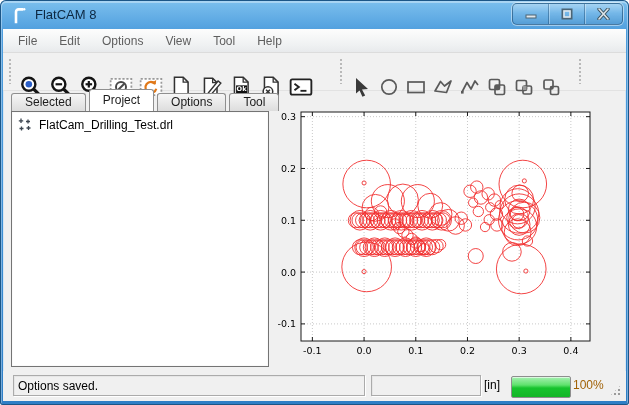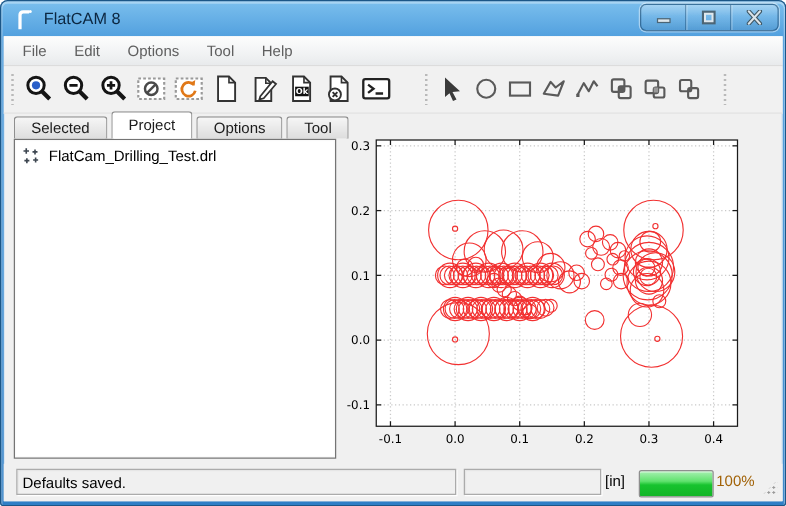--- a/index.html
+++ b/index.html
@@ -20,21 +20,21 @@
   .client{position:absolute;left:3px;top:29px;right:3px;bottom:4px;background:#f0f0f0;
      box-shadow:inset 0 0 0 1px #d8e6f2;}
   .menubar{position:absolute;left:0;top:0;right:0;height:23px;display:flex;align-items:center;
      background:linear-gradient(180deg,#fdfdfd,#eff1f2 70%,#e8eaec);border-bottom:1px solid #dcdcdc;padding-left:4px;}
   .menu-item{padding:0 11px;font-size:12px;color:#5f5f5f;line-height:22px;cursor:pointer;}
   .toolbar{position:absolute;left:0;top:24px;right:0;height:37px;background:#f1f1f1;
      border-bottom:1px solid #e2e2e2;}
   .handle{position:absolute;top:6px;width:3px;height:25px;
      background-image:repeating-linear-gradient(180deg,#b9b9b9 0 2px,transparent 2px 4px);
      background-size:2px 100%;background-repeat:no-repeat;background-position:center;}
-  .tgroup{position:absolute;top:2px;display:flex;}
+  .tgroup{position:absolute;top:18px;display:flex;}
   .tbtn{width:30px;height:32px;display:flex;align-items:center;justify-content:center;border-radius:3px;cursor:pointer;}
   .tbtn.sm{width:27px;}
   .tabs{position:absolute;left:8px;top:61px;height:21px;display:flex;align-items:flex-end;}
   .tab{font-size:12px;color:#1c1c1c;border:1px solid #8f8f8f;border-bottom:none;border-radius:3px 3px 0 0;
      padding:0 13px;margin-right:3px;height:17px;line-height:17px;
      background:linear-gradient(180deg,#f6f6f6,#dddddd);cursor:pointer;}
   .tab.active{height:21px;line-height:20px;background:#fff;position:relative;z-index:3;}
   .treepanel{position:absolute;left:8px;top:82px;width:256px;height:254px;background:#fff;
      border:1px solid #747474;box-shadow:inset 0 0 0 1px #fafafa;z-index:2;}
   .tree-item{display:flex;align-items:center;gap:6px;padding:5px 4px 0 5px;font-size:12px;color:#000;cursor:pointer;}
@@ -81,20 +81,21 @@
         </svg>
       </div>
     </div>
   </div>
 
   <div class="client">
     <div class="menubar">
       <span class="menu-item">File</span>
       <span class="menu-item">Edit</span>
       <span class="menu-item">Options</span>
+      <span class="menu-item">View</span>
       <span class="menu-item">Tool</span>
       <span class="menu-item">Help</span>
     </div>
 
     <div class="toolbar">
       <div class="handle" style="left:5px"></div>
       <div class="tgroup" style="left:13px">
         <div class="tbtn">
           <svg width="24" height="24" viewBox="0 0 22 22">
             <circle cx="9" cy="8.5" r="6" fill="#fff" stroke="#151515" stroke-width="2.2"></circle>
@@ -409,21 +410,21 @@
           <text x="28" y="235.40271493212668" text-anchor="end" font-size="9.5" font-family="'DejaVu Sans',sans-serif" fill="#000">-0.1</text>
           <text x="28" y="183.59276018099547" text-anchor="end" font-size="9.5" font-family="'DejaVu Sans',sans-serif" fill="#000">0.0</text>
           <text x="28" y="131.78280542986425" text-anchor="end" font-size="9.5" font-family="'DejaVu Sans',sans-serif" fill="#000">0.1</text>
           <text x="28" y="79.97285067873301" text-anchor="end" font-size="9.5" font-family="'DejaVu Sans',sans-serif" fill="#000">0.2</text>
           <text x="28" y="28.162895927601795" text-anchor="end" font-size="9.5" font-family="'DejaVu Sans',sans-serif" fill="#000">0.3</text>
         </svg>
     </div>
 
     <div class="statusbar">
       <div class="spanel" style="left:10px;width:352px">
-        <span>Defaults saved.</span>
+        <span>Options saved.</span>
       </div>
       <div class="spanel" style="left:368px;width:110px">
         <span></span>
       </div>
       <span class="sunits">[in]</span>
       <div class="sprogress"></div>
       <span class="spct">100%</span>
       <div class="grip"></div>
     </div>
   </div>

